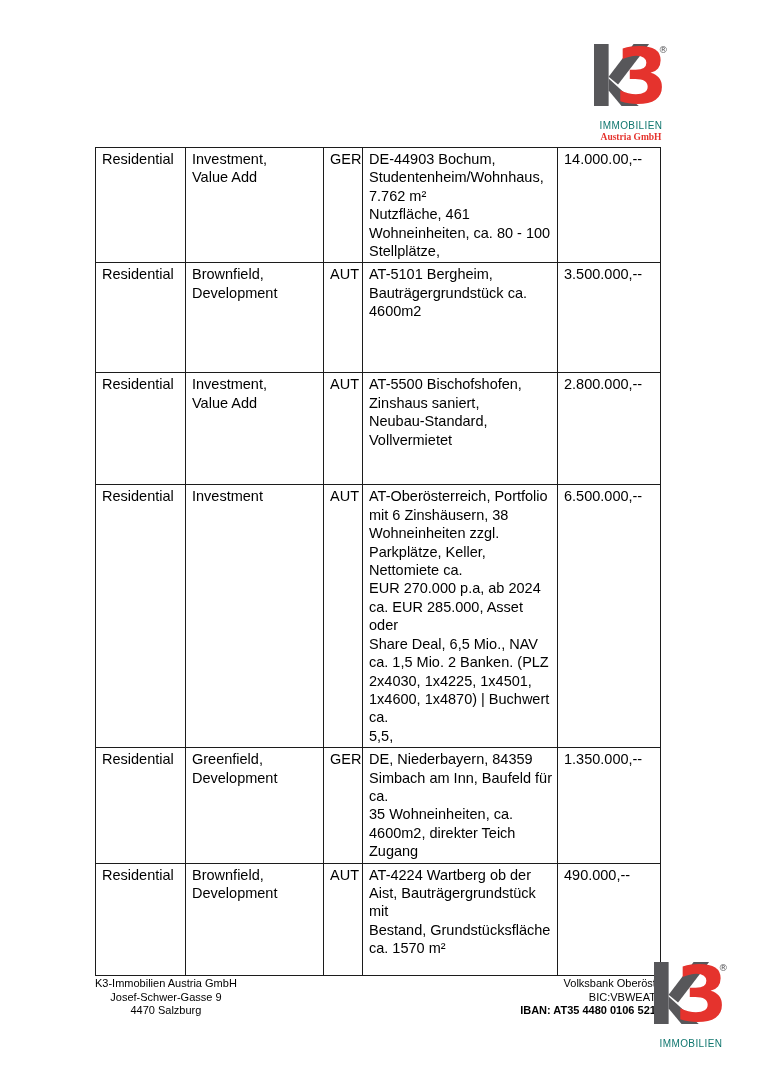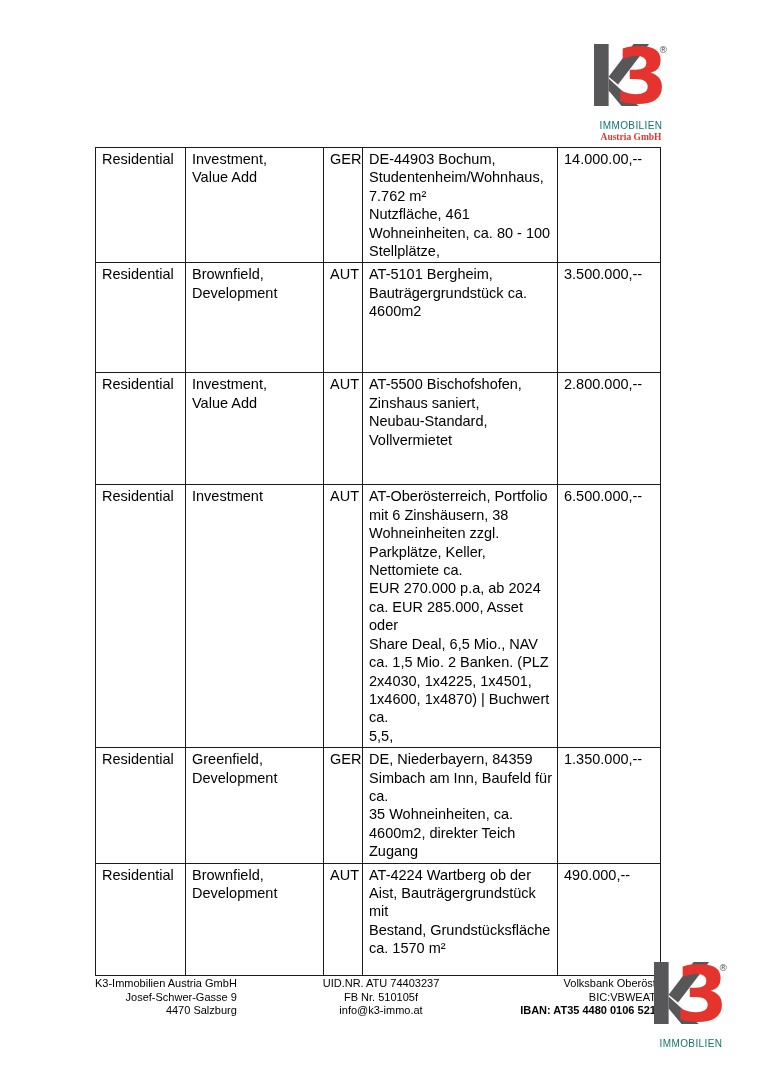--- a/index.html
+++ b/index.html
@@ -63,21 +63,21 @@
   td.price   { padding-left: 8px; }
   tr.r0 td { height: 111px; }
   tr.r1 td { height: 110px; }
   tr.r2 td { height: 112px; }
   tr.r3 td { height: 243px; }
   tr.r4 td { height: 112px; }
   tr.r5 td { height: 112px; }
 
   
   .footer-block { position: absolute; top: 977px; font-size: 11px; line-height: 13.5px; }
-  .footer-company  { left: 95px;  text-align: right; }
+  .footer-company  { left: 95px;  text-align: center; }
   .footer-registry { left: 300px; width: 162px; text-align: center; }
   .footer-bank     { left: 450px; width: 212px; text-align: right; white-space: nowrap; overflow: hidden; }
   .footer-bank .bold { font-weight: bold; }
 </style>
 </head>
 <body>
 
 <div class="page">
 
   <div class="k3-logo top">
@@ -183,25 +183,20 @@
       </tr>
     </tbody>
   </table>
 
   <div class="footer-block footer-company">
     <div>K3-Immobilien Austria GmbH</div>
     <div>Josef-Schwer-Gasse 9</div>
     <div>4470 Salzburg</div>
   </div>
 
-  <div class="footer-block footer-registry">
-    <div>UID.NR. ATU 74403237</div>
-    <div>FB Nr. 510105f</div>
-    <div>info@k3-immo.at</div>
-  </div>
 
   <div class="footer-block footer-bank">
     <div>Volksbank Oberöste</div>
     <div>BIC:VBWEAT2</div>
     <div class="bold">IBAN: AT35 4480 0106 5217</div>
   </div>
 
   <div class="k3-logo bottom">
     <span>
       <svg width="74" height="62" viewBox="0 0 86 72" aria-hidden="true">

